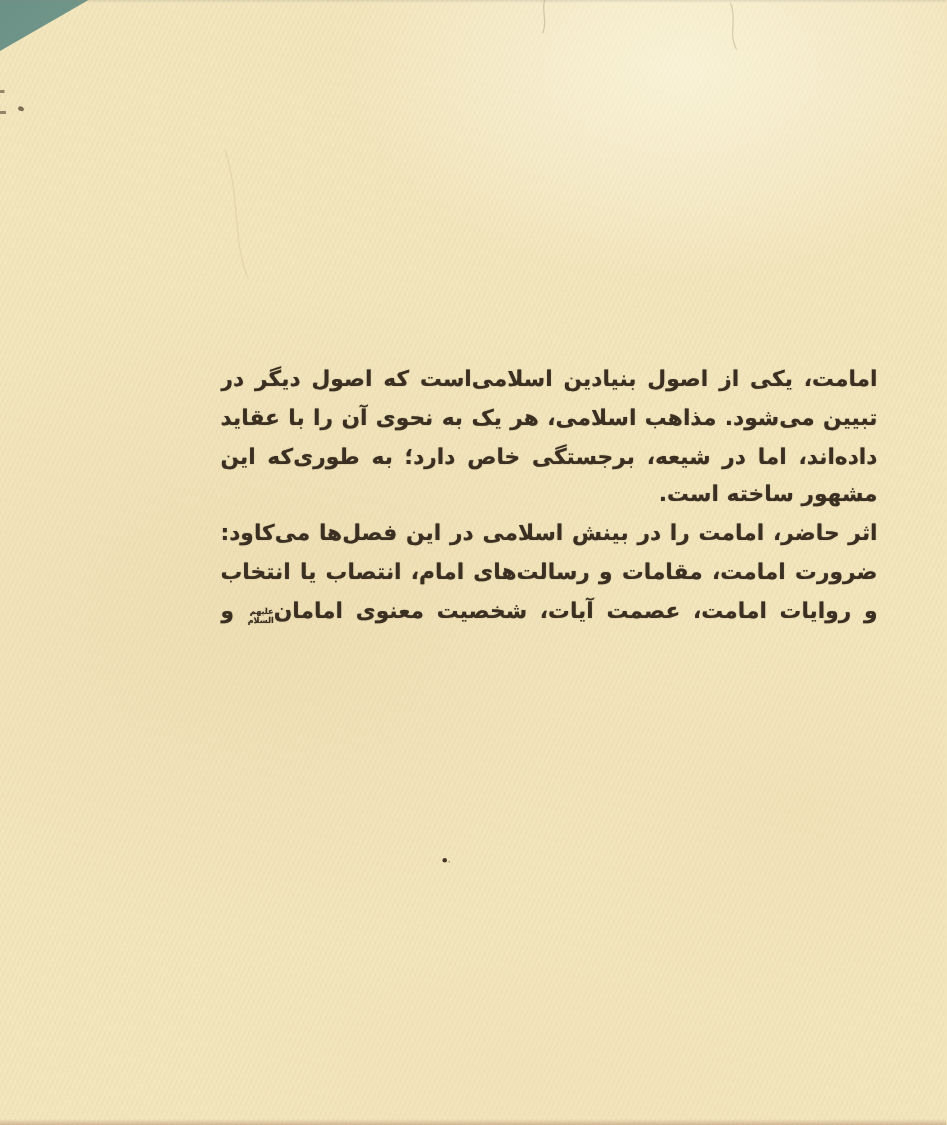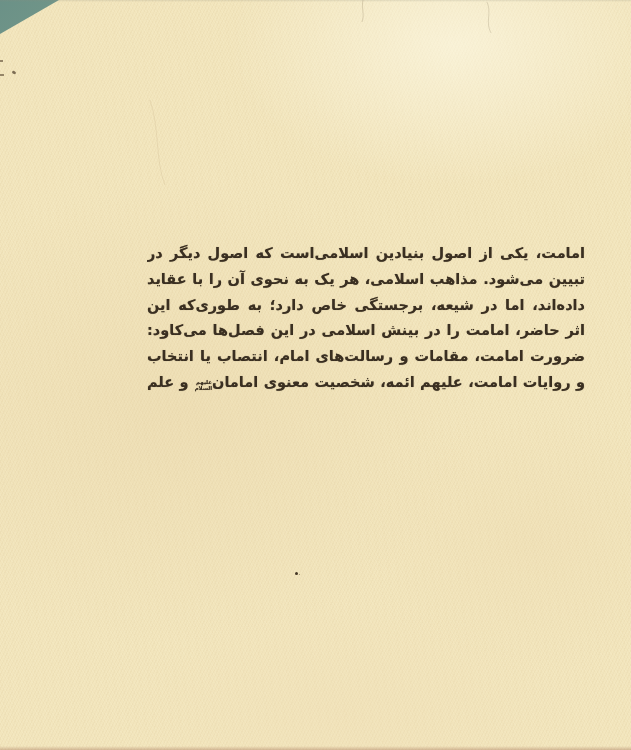--- a/index.html
+++ b/index.html
@@ -82,23 +82,24 @@
 
 <div class="page">
 
   <div class="corner-triangle"></div>
   <div class="top-edge"></div>
 
   <div class="blurb">
     <div class="line">امامت، یکی از اصول بنیادین اسلامی‌است که اصول دیگر در پرتو آن، تفسیر و</div>
     <div class="line">تبیین می‌شود. مذاهب اسلامی، هر یک به نحوی آن را با عقاید خود، پیوند</div>
     <div class="line">داده‌اند، اما در شیعه، برجستگی خاص دارد؛ به طوری‌که این مذهب را به «امامیه»</div>
+    <div class="line end">مشهور ساخته است.</div>
     <div class="line">اثر حاضر، امامت را در بینش اسلامی در این فصل‌ها می‌کاود: تعریف، جای‌گاه و</div>
     <div class="line">ضرورت امامت، مقامات و رسالت‌های امام، انتصاب یا انتخاب امام، بررسی آیات</div>
-    <div class="line end"><span>و روایات امامت، علیهم ائمه، شخصیت معنوی امامان</span><span class="honorific">علیهم السلام</span><span> و علم ائمه.</span></div>
+    <div class="line end"><span>و روایات امامت، عصمت آیات، شخصیت معنوی امامان</span><span class="honorific">علیهم السلام</span><span> و علم ائمه.</span></div>
   </div>
 
   <div class="artifact speck-a"></div>
   <div class="artifact edge-dash-1"></div>
   <div class="artifact edge-dash-2"></div>
   <div class="artifact center-dot"></div>
 
   <svg class="scratch-overlay" width="631" height="750" viewBox="0 0 631 750">
     <path d="M363,0 C361,8 365,14 362,22" stroke="rgba(125,108,80,0.30)" stroke-width="0.8" fill="none"></path>
     <path d="M487,2 C492,13 485,22 491,33" stroke="rgba(125,108,80,0.28)" stroke-width="0.8" fill="none"></path>

